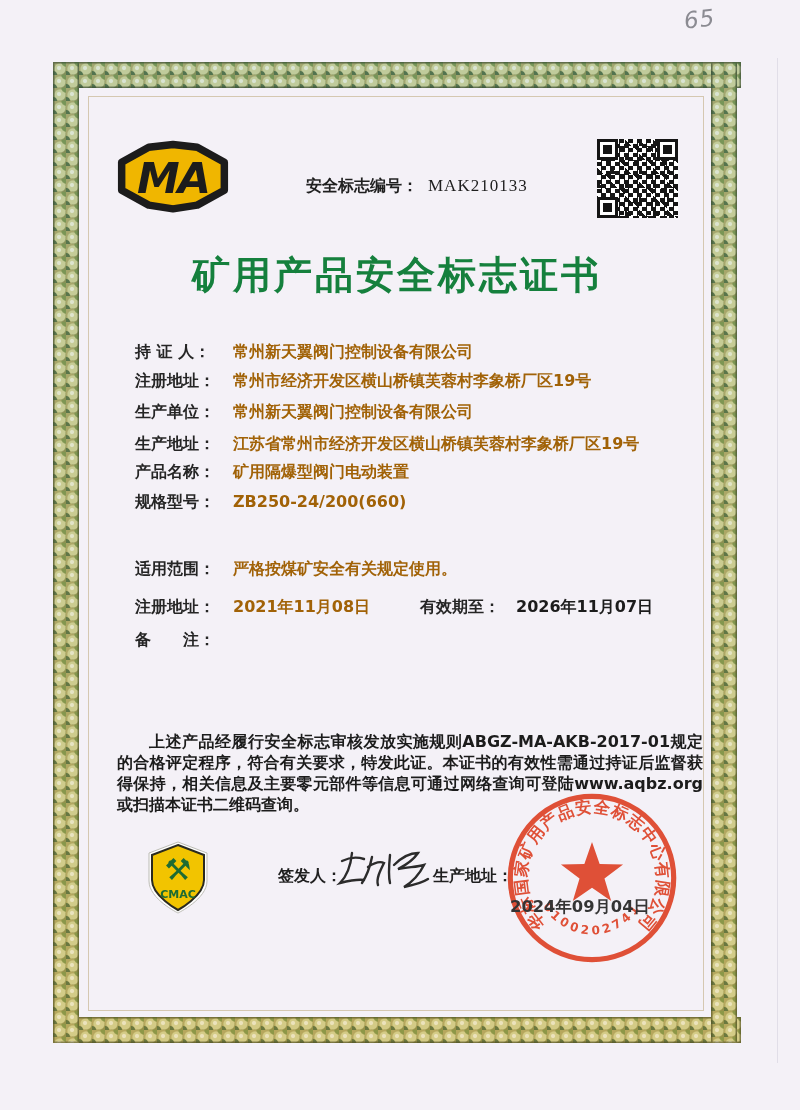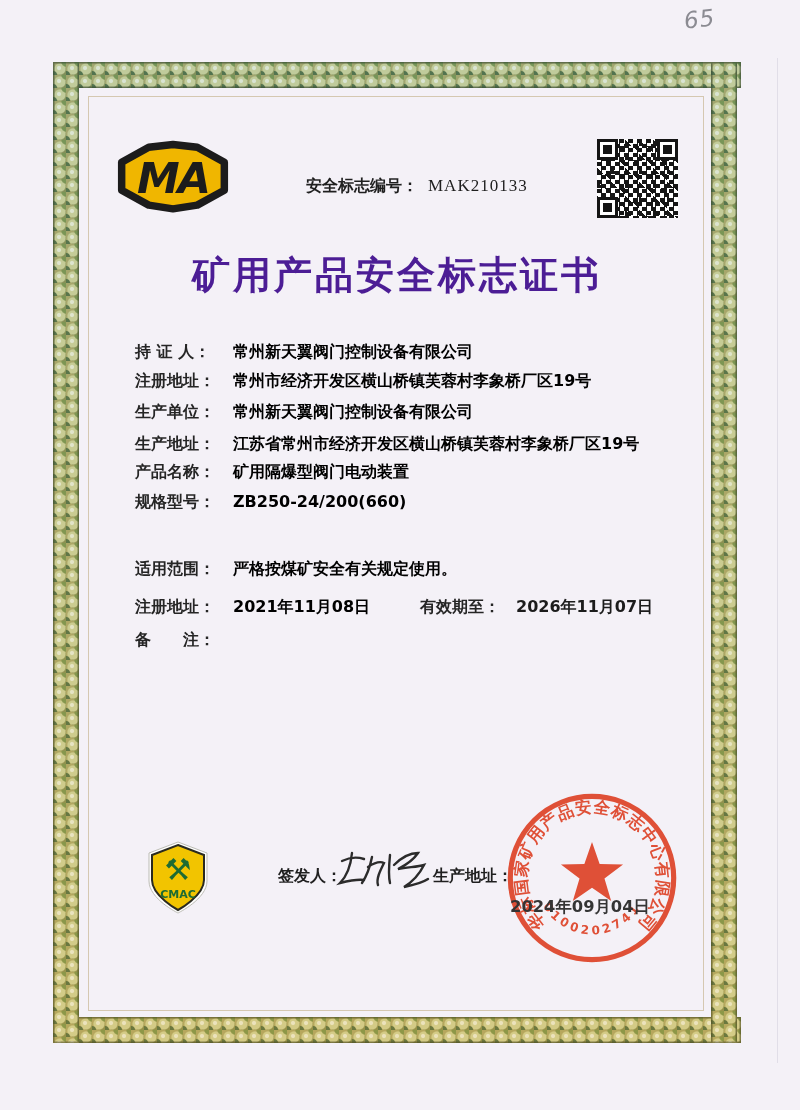--- a/index.html
+++ b/index.html
@@ -58,27 +58,27 @@
       repeating-conic-gradient(#161616 0% 25%, transparent 0% 50%),
       repeating-conic-gradient(transparent 0% 25%, #161616 0% 37.5%, transparent 0% 50%);
     background-size:9px 9px, 14px 14px;
   }
   .finder { position:absolute; width:21px; height:21px; border:3.5px solid #141414; background:#fff; }
   .finder::after { content:""; position:absolute; inset:3px; background:#141414; }
   .finder.tl { left:0; top:0; } .finder.tr { right:0; top:0; } .finder.bl { left:0; bottom:0; }
 
   .title {
     position:absolute; left:53px; top:250px; width:688px; text-align:center;
-    font-size:38px; font-weight:bold; letter-spacing:3px; color:#4c1d95;
+    font-size:38px; font-weight:bold; letter-spacing:3px; color:#15803d;
   }
 
   
   .row { position:absolute; left:18px; top:0; width:780px; height:22px; font-size:16px; font-weight:bold; }
   .row .lbl { position:absolute; left:117px; white-space:pre; color:#252525; }
-  .row .val { position:absolute; left:215px; white-space:pre; color:#000000; }
+  .row .val { position:absolute; left:215px; white-space:pre; color:#a16207; }
   .row .val2 { position:absolute; left:308px; width:392px; white-space:normal;
                word-break:break-all; line-height:21px; color:#1c1c1c;
                font-family:"DejaVu Sans Mono","Liberation Mono",monospace; font-size:15px; }
   .r0 { top:342px; } .r1 { top:371px; } .r2 { top:402px; } .r3 { top:434px; }
   .r4 { top:462px; } .r5 { top:492px; }
   .r6 { top:530px; } .r6 .val2 { top:-9px; }
   .r7 { top:559px; } .r8 { top:597px; } .r9 { top:630px; }
   .row .lbl-valid { position:absolute; left:402px; color:#252525; }
   .row .val-valid { position:absolute; left:498px; color:#1c1c1c; }
 
@@ -161,20 +161,21 @@
   <div class="row r8">
     <span class="lbl">注册地址：</span>
     <span class="val">2021年11月08日</span>
     <span class="lbl-valid">有效期至：</span>
     <span class="val-valid">2026年11月07日</span>
   </div>
   <div class="row r9">
     <span class="lbl">备　　注：</span>
   </div>
 
+  <div class="statement">上述产品经履行安全标志审核发放实施规则ABGZ-MA-AKB-2017-01规定的合格评定程序，符合有关要求，特发此证。本证书的有效性需通过持证后监督获得保持，相关信息及主要零元部件等信息可通过网络查询可登陆www.aqbz.org或扫描本证书二维码查询。</div>
 
   <svg class="cmac" viewBox="0 0 64 76">
     <path d="M32,2 L61,13 V41 C61,59 32,73 32,73 C32,73 3,59 3,41 V13 Z" fill="#fdfdfd" stroke="#bdbdb5" stroke-width="1"></path>
     <path d="M32,5 L58,15 V40 C58,56 32,70 32,70 C32,70 6,56 6,40 V15 Z" fill="#f2c400" stroke="#2a2a20" stroke-width="2"></path>
     <text x="32" y="40" text-anchor="middle" font-size="30" fill="#1d6b33">⚒</text>
     <text x="32" y="58" text-anchor="middle" font-size="11" font-weight="bold" fill="#1d6b33">CMAC</text>
   </svg>
 
   <div class="signer-label">签发人：</div>
 

